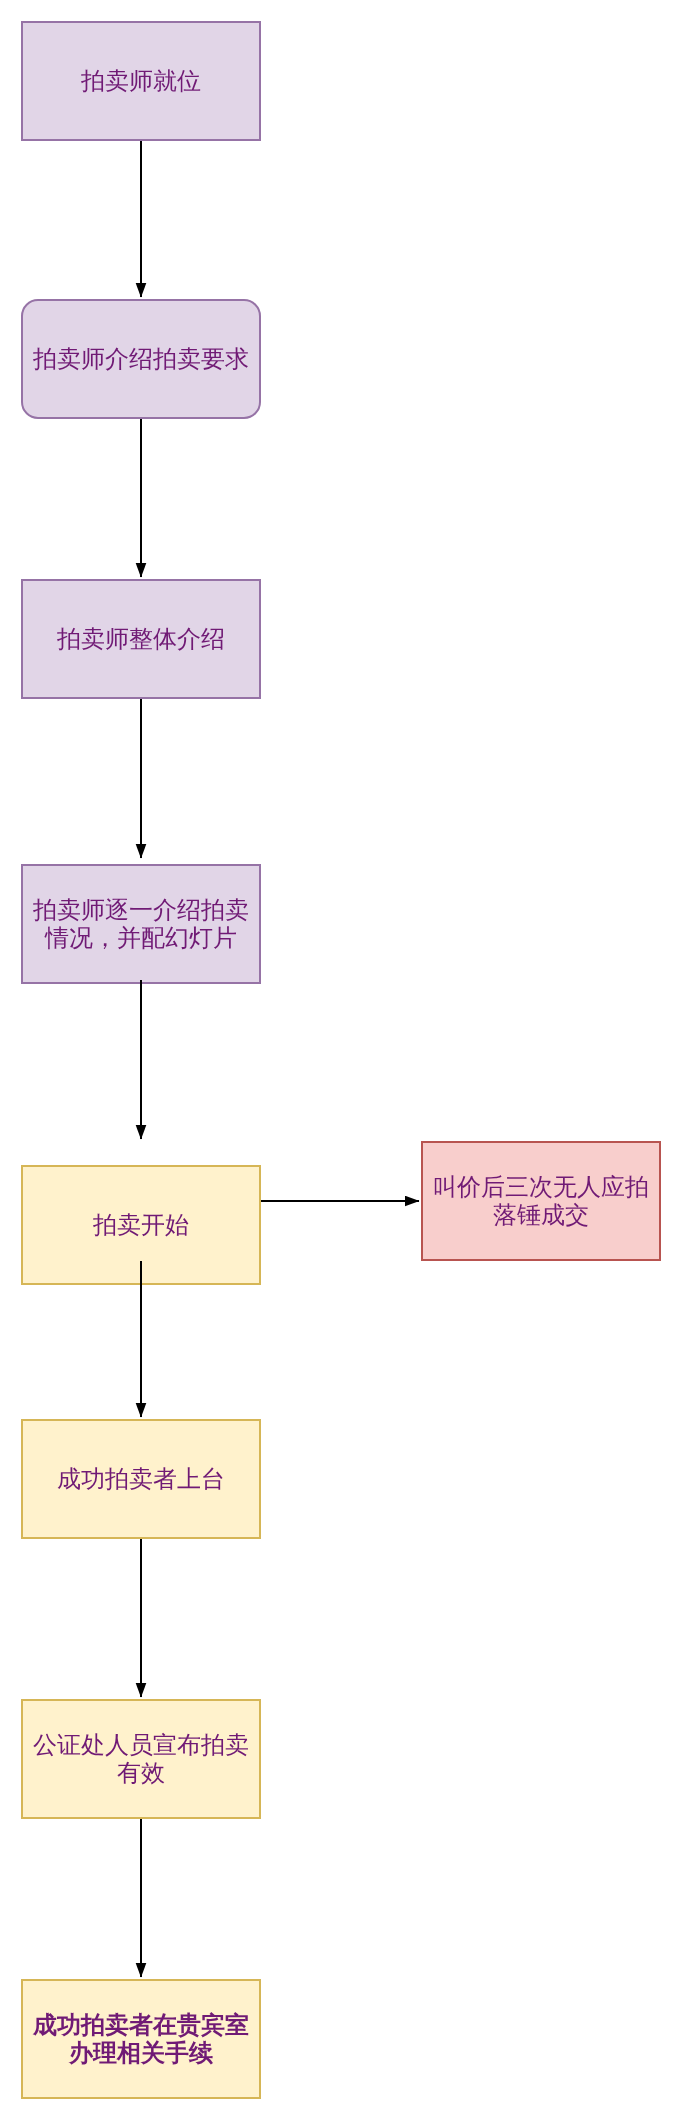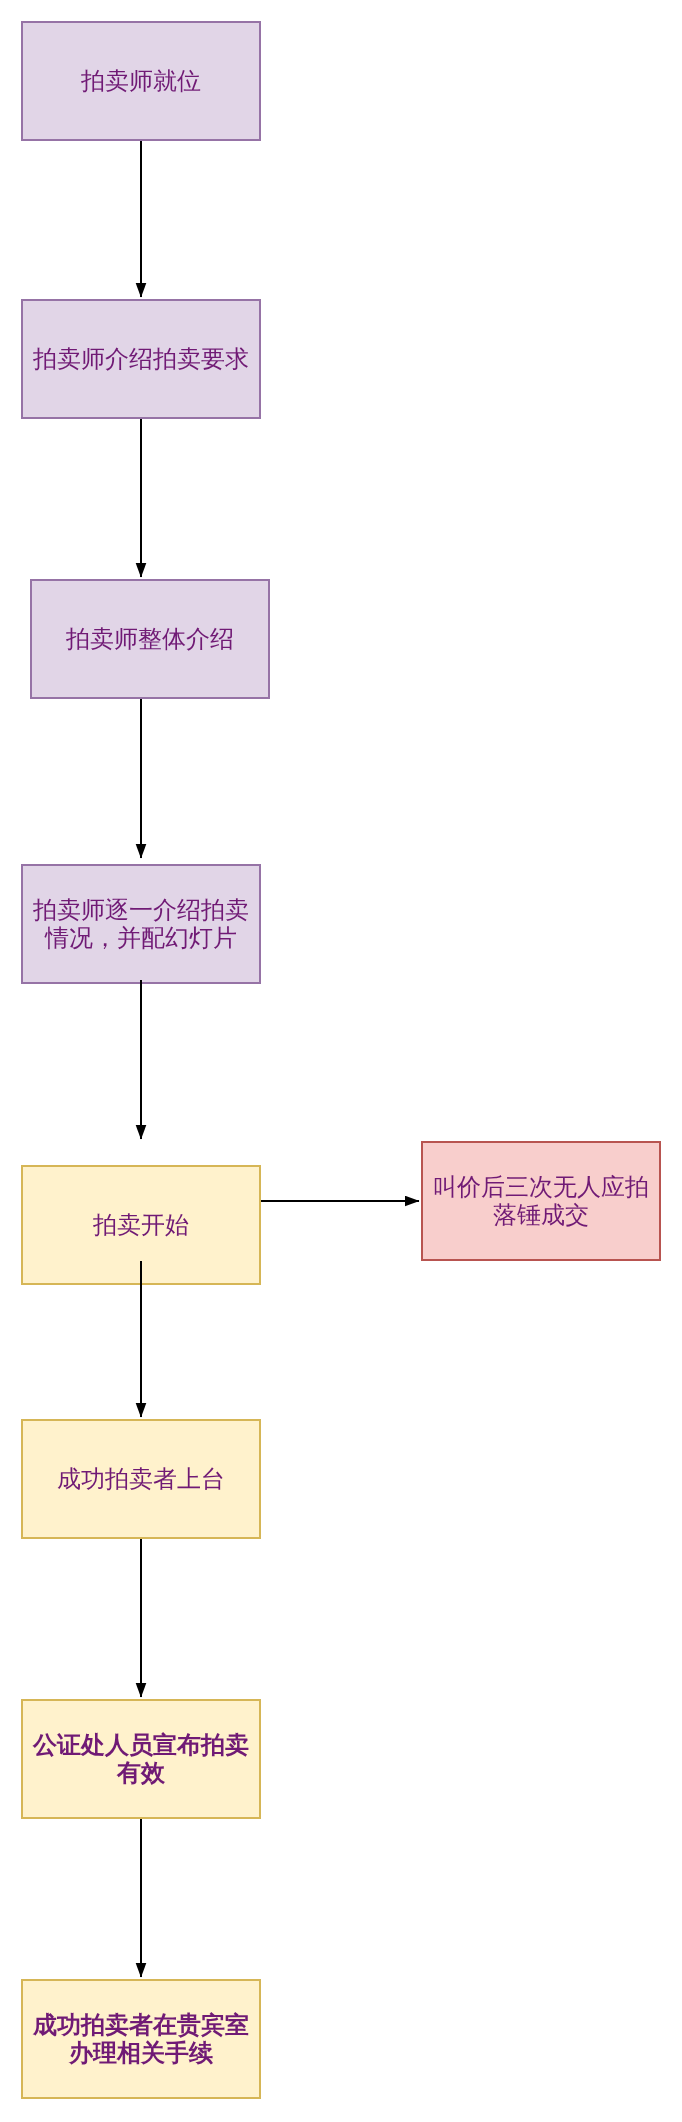--- a/index.html
+++ b/index.html
@@ -58,25 +58,25 @@
 </style>
 </head>
 <body>
 
 <div class="canvas">
 
   <div class="node purple" style="left:21px; top:21px;">
     <span class="label">拍卖师就位</span>
   </div>
 
-  <div class="node purple" style="left:21px; top:299px;">
+  <div class="node purple" style="left:21px; top:299px;border-radius:17px;">
     <span class="label">拍卖师介绍拍卖要求</span>
   </div>
 
-  <div class="node purple" style="left:30px; top:579px;">
+  <div class="node purple" style="left:21px; top:579px;">
     <span class="label">拍卖师整体介绍</span>
   </div>
 
   <div class="node purple" style="left:21px; top:864px;">
     <span class="label">拍卖师逐一介绍拍卖
 情况，并配幻灯片</span>
   </div>
 
   <div class="node yellow" style="left:21px; top:1141px;margin-top:24px;">
     <span class="label">拍卖开始</span>
@@ -84,21 +84,21 @@
 
   <div class="node red" style="left:421px; top:1141px;">
     <span class="label">叫价后三次无人应拍
 落锤成交</span>
   </div>
 
   <div class="node yellow" style="left:21px; top:1419px;">
     <span class="label">成功拍卖者上台</span>
   </div>
 
-  <div class="node yellow" style="left:21px; top:1699px;font-weight:bold;">
+  <div class="node yellow" style="left:21px; top:1699px;">
     <span class="label">公证处人员宣布拍卖
 有效</span>
   </div>
 
   <div class="node yellow" style="left:21px; top:1979px;font-weight:bold;">
     <span class="label">成功拍卖者在贵宾室
 办理相关手续</span>
   </div>
 
   <svg id="edges-svg" width="682" height="2122" viewBox="0 0 682 2122">

